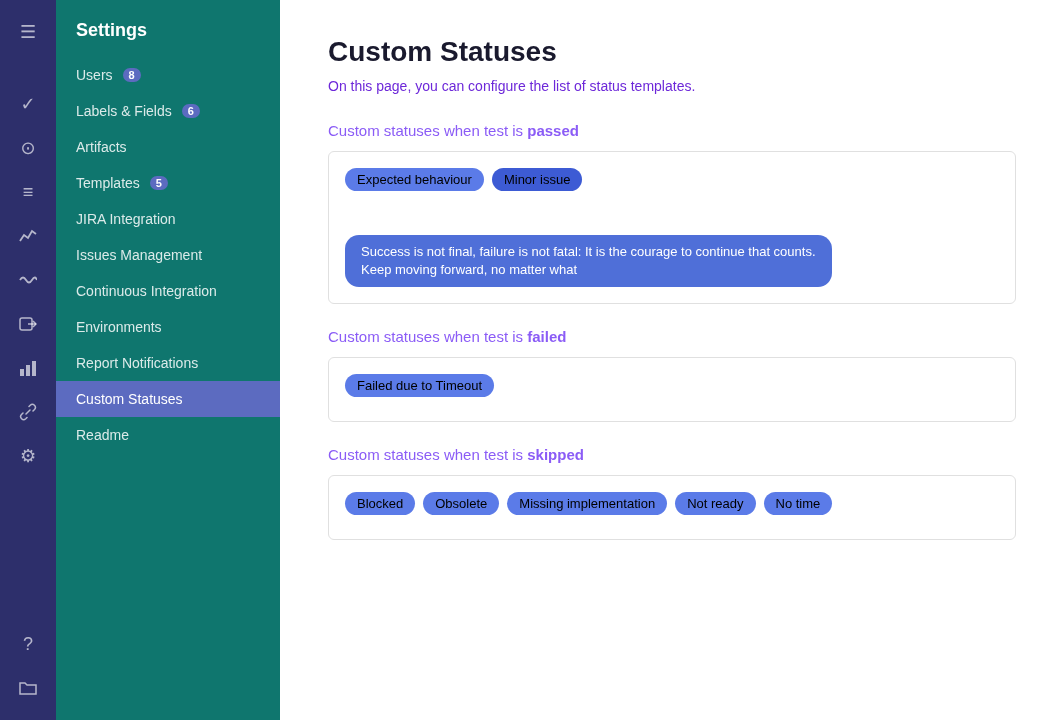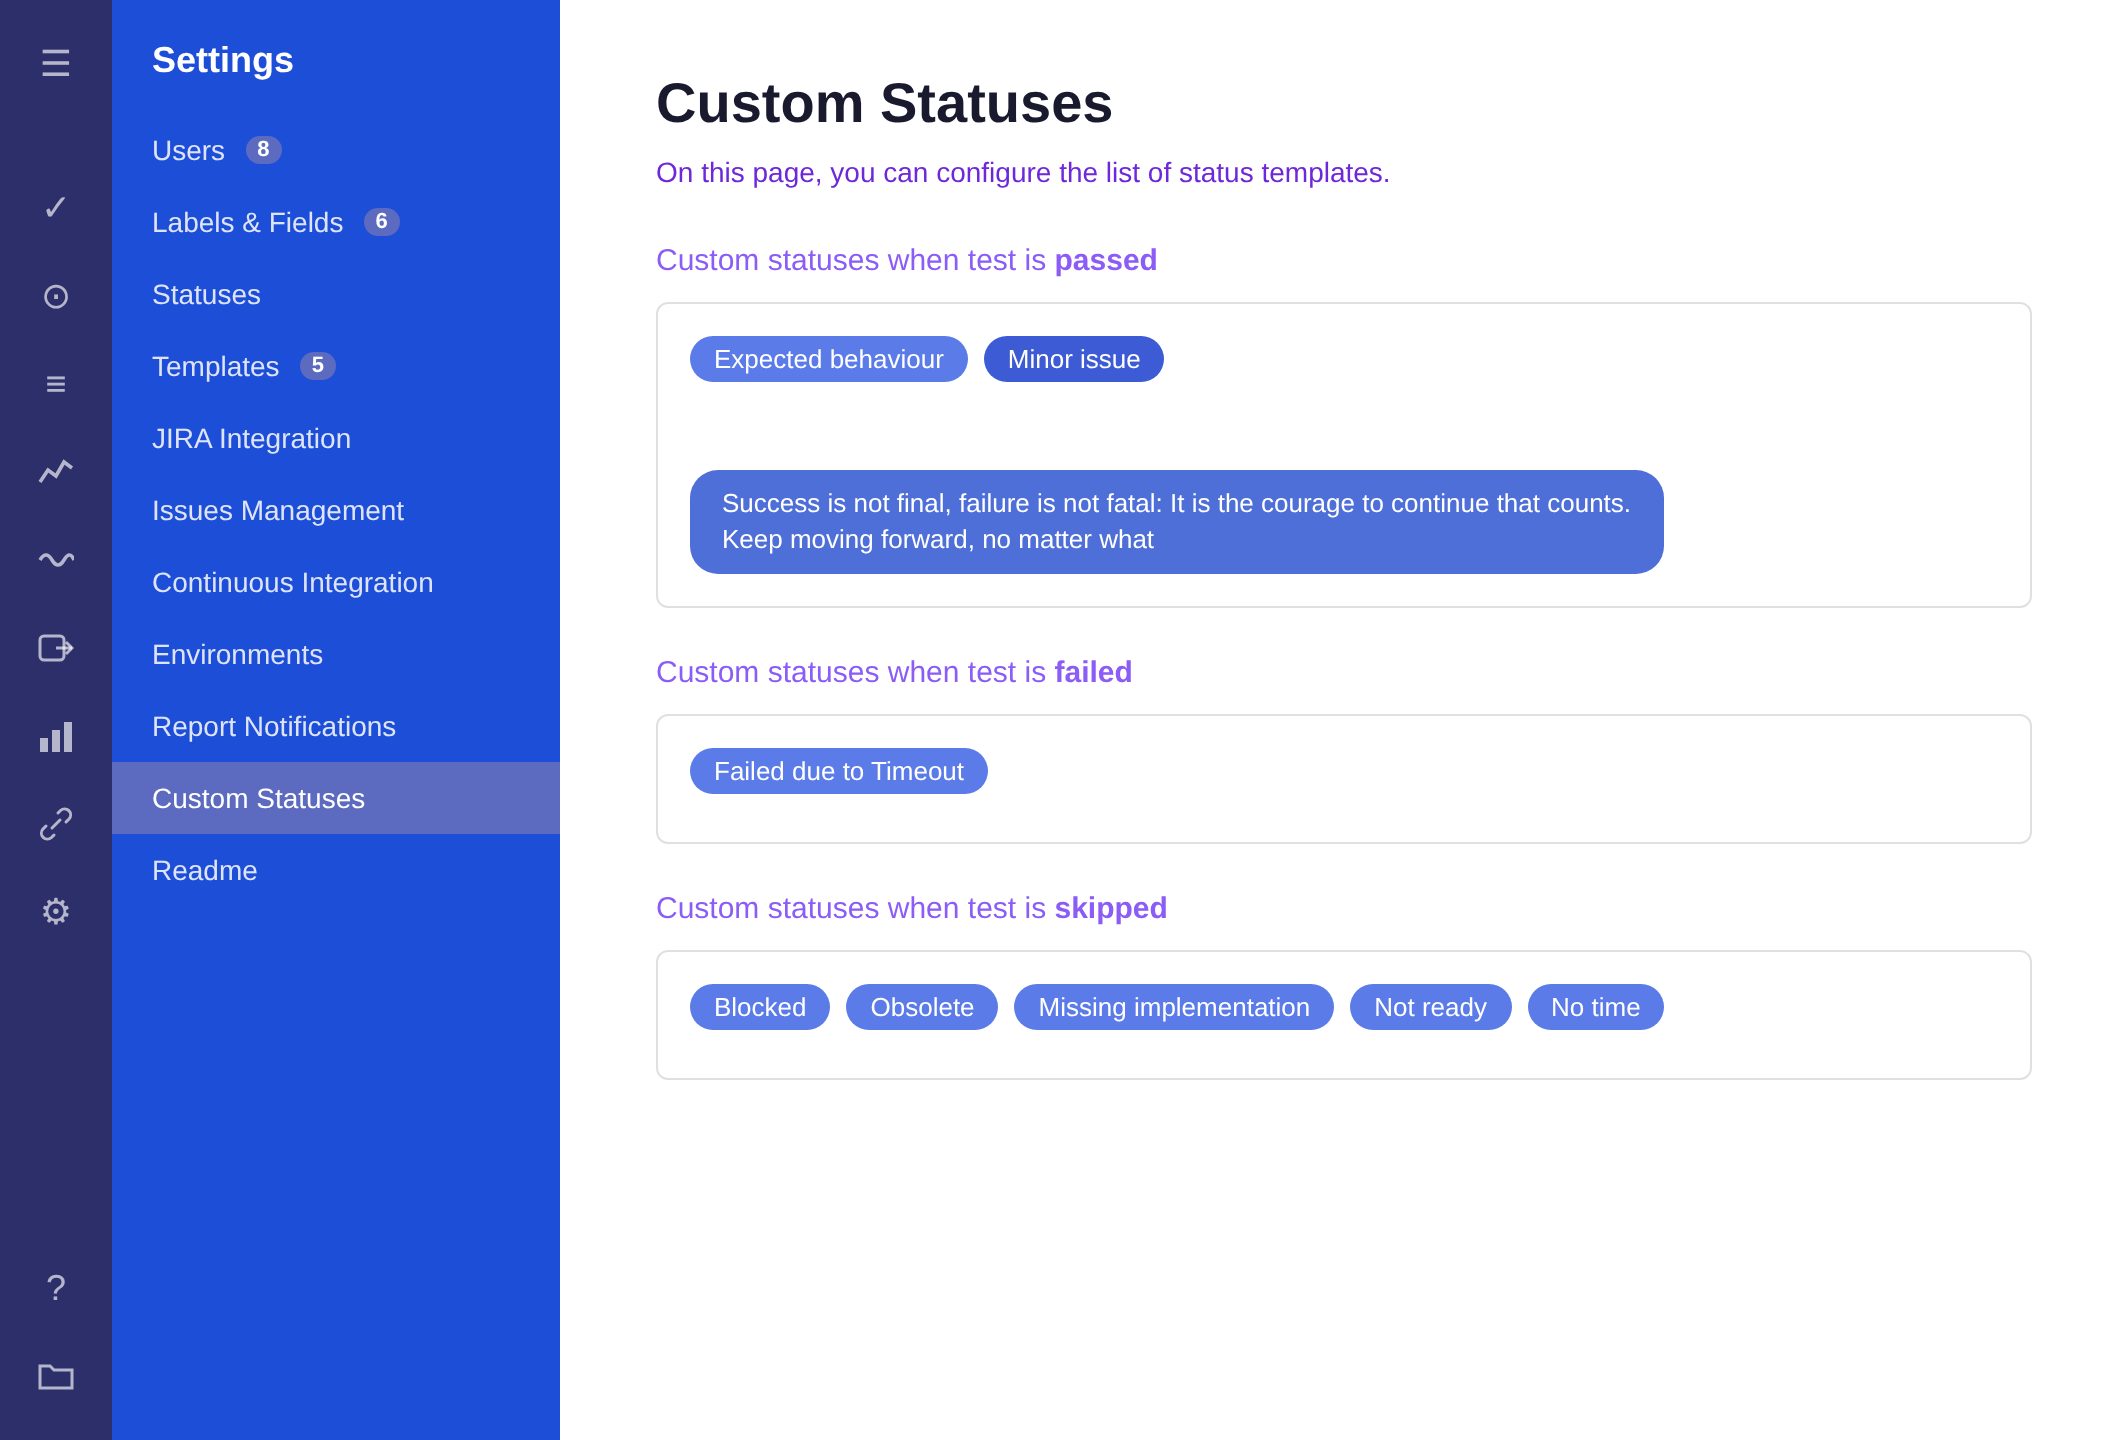--- a/index.html
+++ b/index.html
@@ -21,21 +21,21 @@
       border-radius: 8px;
       color: rgba(255,255,255,0.65);
       font-size: 18px;
       cursor: pointer;
     }
     .icon-rail .spacer { flex: 1; }
 
     
     .sidebar {
       width: 224px;
-      background: #1d4ed8;
+      background: #0f766e;
       display: flex;
       flex-direction: column;
       padding: 16px 0;
     }
     .sidebar-title {
       color: #fff;
       font-size: 18px;
       font-weight: 700;
       padding: 4px 20px 16px;
     }
@@ -98,21 +98,21 @@
       min-height: 60px;
     }
     .tags-row {
       display: flex;
       flex-wrap: wrap;
       gap: 8px;
       margin-bottom: 8px;
     }
     .tag {
       background: #5b7be8;
-      color: #ffffff;
+      color: #000000;
       border-radius: 14px;
       padding: 4px 12px;
       font-size: 13px;
       font-weight: 500;
     }
     .tag.selected {
       background: #3d5bd4;
     }
     .tag-quote {
       background: #4f6fd8;
@@ -178,21 +178,21 @@
 
   <div class="sidebar-item">
     <span>Users</span>
     <span class="badge">8</span>
   </div>
   <div class="sidebar-item">
     <span>Labels &amp; Fields</span>
     <span class="badge">6</span>
   </div>
   <div class="sidebar-item">
-    <span>Statuses</span>
+    <span>Artifacts</span>
   </div>
   <div class="sidebar-item">
     <span>Templates</span>
     <span class="badge">5</span>
   </div>
   <div class="sidebar-item">
     <span>JIRA Integration</span>
   </div>
   <div class="sidebar-item">
     <span>Issues Management</span>

